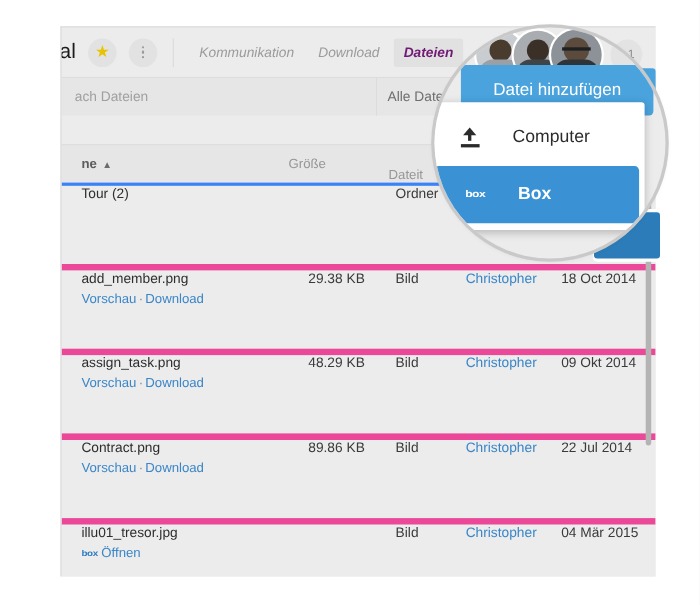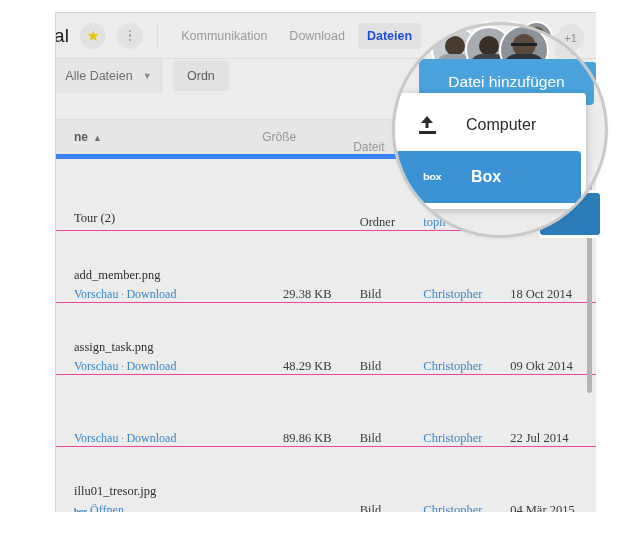--- a/index.html
+++ b/index.html
@@ -6,21 +6,21 @@
   body{
     width:636px;height:550px;overflow:hidden;
     background:#ffffff;
     font-family:"Liberation Sans","DejaVu Sans",sans-serif;
     -webkit-font-smoothing:antialiased;
   }
   .screen{position:relative;width:636px;height:550px;background:#ffffff;overflow:hidden;}
 
   
   .app{
-    position:absolute;left:55px;top:12px;width:541px;height:500px;
+    position:absolute;left:55px;top:24px;width:541px;height:500px;
     background:#ececec;
     border-left:1px solid #d8d8d8;
     border-top:1px solid #d8d8d8;
     box-sizing:border-box;
     overflow:hidden;
   }
 
   
   .topbar{
     position:relative;height:45px;background:#ececec;
@@ -35,23 +35,23 @@
     width:26px;height:26px;border-radius:50%;background:#e2e2e2;
     display:flex;align-items:center;justify-content:center;margin-left:11px;
   }
   .star{color:#e8c300;font-size:15px;line-height:1;}
   .dots{display:flex;flex-direction:column;gap:2px;align-items:center;}
   .dots i{width:2.5px;height:2.5px;border-radius:50%;background:#9a9a9a;display:block;}
   .vsep{width:1px;height:26px;background:#d9d9d9;margin-left:14px;}
 
   .tabs{display:flex;align-items:center;margin-left:14px;gap:4px;}
   .tab{
-    font-size:12.5px;color:#9b9b9b;padding:6px 9px;border-radius:3px;
-  }
-  .tab.active{color:#1d4ed8;font-weight:bold;background:#e1e1e1;}
+    font-size:12.5px;color:#9b9b9b;padding:6px 9px;border-radius:3px;font-style:italic;
+  }
+  .tab.active{color:#701a75;font-weight:bold;background:#e1e1e1;}
 
   .avatars{position:absolute;right:12px;top:8px;display:flex;align-items:center;}
   .av{
     width:29px;height:29px;border-radius:50%;border:2px solid #fff;
     margin-left:-9px;overflow:hidden;position:relative;background:#b9bcc0;
   }
   .av .head{position:absolute;left:50%;top:5px;width:13px;height:13px;border-radius:50%;
     background:#6d5a4c;transform:translateX(-50%);}
   .av .body{position:absolute;left:50%;top:17px;width:25px;height:20px;border-radius:12px 12px 0 0;
     background:#4c5156;transform:translateX(-50%);}
@@ -94,34 +94,33 @@
     border-radius:3px;display:flex;align-items:center;color:#fff;font-size:12.5px;
   }
 
   .subrow{height:26px;background:#ececec;display:flex;align-items:center;
     justify-content:flex-end;padding-right:18px;}
   .subrow span{font-size:12.5px;color:#b8b8b8;}
 
   
   .thead{
     height:34px;background:#e6e6e6;border-top:1px solid #dddddd;
-    border-bottom:5px solid #3b82f6;display:flex;align-items:center;
+    border-bottom:3px solid #3b82f6;display:flex;align-items:center;
   }
   .th{font-size:12px;color:#969696;}
   .th.name{width:225px;padding-left:18px;box-sizing:border-box;color:#5b5b5b;font-weight:bold;}
   .th.size{width:100px;}
   .th.type{width:72px;margin-top:20px;}
   .th.owner{width:100px;}
   .th.date{width:95px;}
   .caret{font-size:9px;color:#6c6c6c;margin-left:5px;}
 
   .row{
-    height:71px;display:flex;align-items:flex-end;background:#ececec;
-    border-bottom:1px solid #ec4899;
-    font-family:Liberation Serif, serif;
+    height:71px;display:flex;align-items:flex-start;background:#ececec;
+    border-bottom:6px solid #ec4899;
   }
   .row:last-child{border-bottom:none;}
   .c{font-size:12.5px;color:#3a3a3a;}
   .c.name{width:225px;padding-left:18px;box-sizing:border-box;}
   .c.size{width:100px;text-align:right;padding-right:22px;box-sizing:border-box;}
   .c.type{width:72px;padding-left:6px;box-sizing:border-box;}
   .c.owner{width:100px;color:#3a86c8;padding-left:4px;box-sizing:border-box;}
   .c.date{width:95px;}
   .fname{color:#2e2e2e;font-size:12.5px;display:block;margin-bottom:4px;}
   .acts{font-size:12px;color:#3a86c8;}
@@ -223,20 +222,23 @@
         <div class="av a3">
             <span class="head"></span>
             <span class="body"></span>
             <span class="glass"></span>
           </div>
         <div class="plus1">+1</div>
       </div>
     </div>
 
     <div class="toolbar">
+      <div class="search">
+        <span>ach Dateien</span>
+      </div>
       <div class="filter">
         <span>Alle Dateien</span>
         <span class="chev">▼</span>
       </div>
       <div class="folderbtn">
         <span>Ordn</span>
       </div>
       <div class="addbtn">
         <span>Datei hinzufügen</span>
       </div>
@@ -283,20 +285,21 @@
         <span class="acts"><a>Vorschau</a><span class="sepdot">·</span><a>Download</a></span>
       </div>
       <div class="c size">48.29 KB</div>
       <div class="c type">Bild</div>
       <div class="c owner">Christopher</div>
       <div class="c date">09 Okt 2014</div>
     </div>
 
     <div class="row">
       <div class="c name">
+        <span class="fname">Contract.png</span>
         <span class="acts"><a>Vorschau</a><span class="sepdot">·</span><a>Download</a></span>
       </div>
       <div class="c size">89.86 KB</div>
       <div class="c type">Bild</div>
       <div class="c owner">Christopher</div>
       <div class="c date">22 Jul 2014</div>
     </div>
 
     <div class="row">
       <div class="c name">

